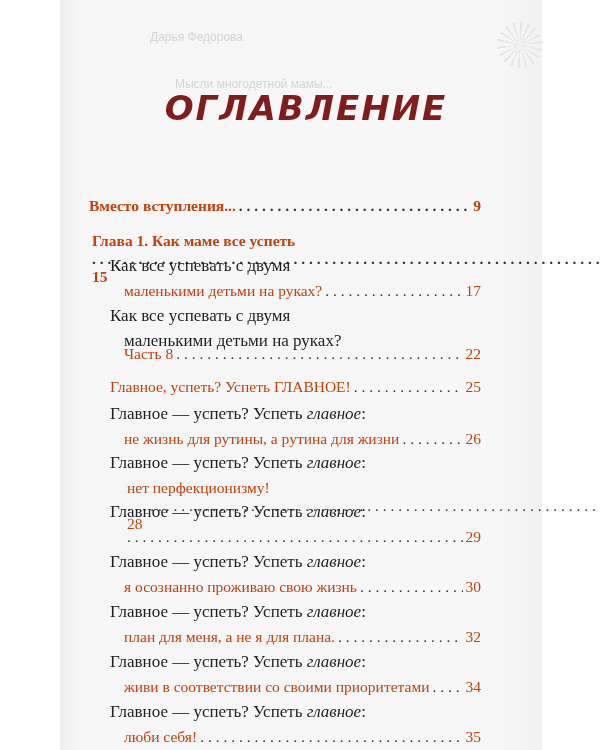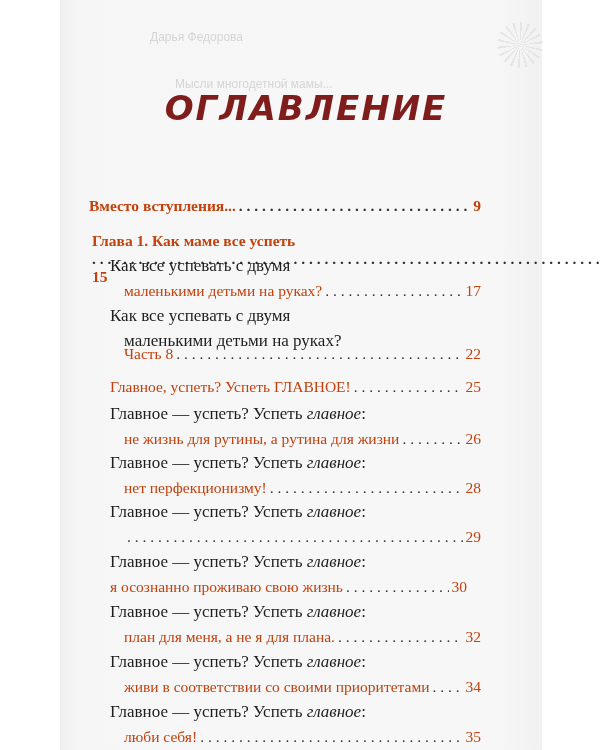--- a/index.html
+++ b/index.html
@@ -85,34 +85,34 @@
   </div>
 
   <div class="plain" style="left:110px;top:405px;"><span>Главное — успеть? Успеть </span><em>главное</em><span>:</span></div>
   <div class="line" style="left:124px;top:430px;width:357px;">
     <span class="txt">не жизнь для рутины, а рутина для жизни</span>
     <span class="dots"></span>
     <span class="num">26</span>
   </div>
 
   <div class="plain" style="left:110px;top:454px;"><span>Главное — успеть? Успеть </span><em>главное</em><span>:</span></div>
-  <div class="line" style="left:124px;top:479px;width:357px;">
+  <div class="line" style="left:124px;top:479px;width:357px;flex-direction:column;">
     <span class="txt">нет перфекционизму!</span>
     <span class="dots"></span>
     <span class="num">28</span>
   </div>
 
   <div class="plain" style="left:110px;top:503px;"><span>Главное — успеть? Успеть </span><em>главное</em><span>:</span></div>
   <div class="line" style="left:124px;top:528px;width:357px;">
     <span class="dots"></span>
     <span class="num">29</span>
   </div>
 
   <div class="plain" style="left:110px;top:553px;"><span>Главное — успеть? Успеть </span><em>главное</em><span>:</span></div>
-  <div class="line" style="left:110px;top:578px;width:357px;">
+  <div class="line" style="left:124px;top:578px;width:357px;">
     <span class="txt">я осознанно проживаю свою жизнь</span>
     <span class="dots"></span>
     <span class="num">30</span>
   </div>
 
   <div class="plain" style="left:110px;top:603px;"><span>Главное — успеть? Успеть </span><em>главное</em><span>:</span></div>
   <div class="line" style="left:124px;top:628px;width:357px;">
     <span class="txt">план для меня, а не я для плана.</span>
     <span class="dots"></span>
     <span class="num">32</span>

